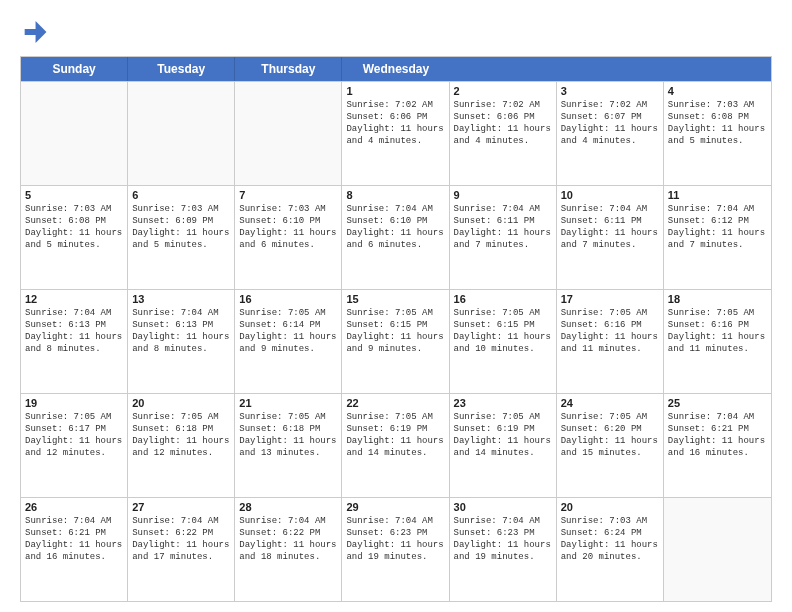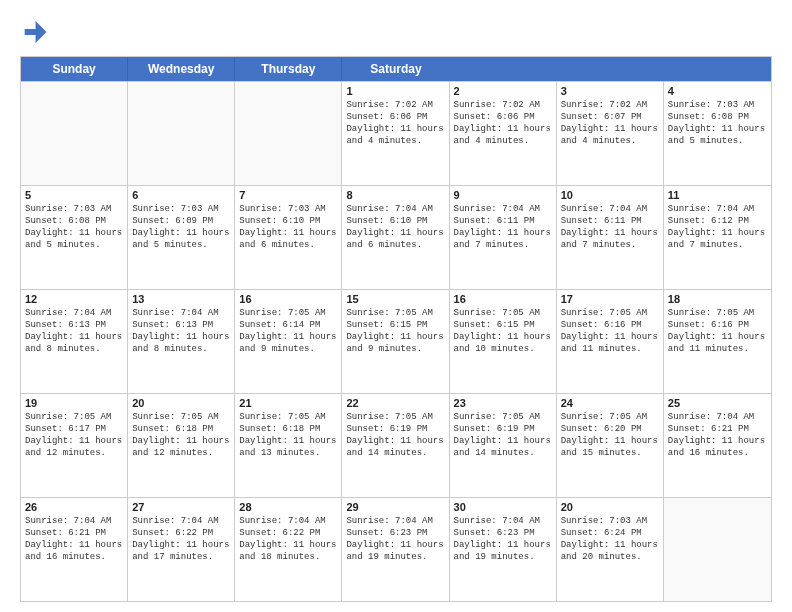--- a/index.html
+++ b/index.html
@@ -132,23 +132,23 @@
     </div>
     <div class="title-block">
       <div class="month-title"></div>
       <div class="subtitle"></div>
     </div>
   </div>
 
   <div class="calendar">
     <div class="cal-header">
     <div class="cal-header-cell">Sunday</div>
+        <div class="cal-header-cell">Tuesday</div>
+        <div class="cal-header-cell">Thursday</div>
         <div class="cal-header-cell">Wednesday</div>
-        <div class="cal-header-cell">Thursday</div>
-        <div class="cal-header-cell">Saturday</div>
       </div>
     <div class="cal-body">
     <div class="cal-row">
           <div class="cal-cell empty"></div>
           <div class="cal-cell empty"></div>
           <div class="cal-cell empty"></div>
           <div class="cal-cell">
             <div class="day-num">1</div>
             <div class="cell-info" style="white-space: pre-line;">Sunrise: 7:02 AM
 Sunset: 6:06 PM

